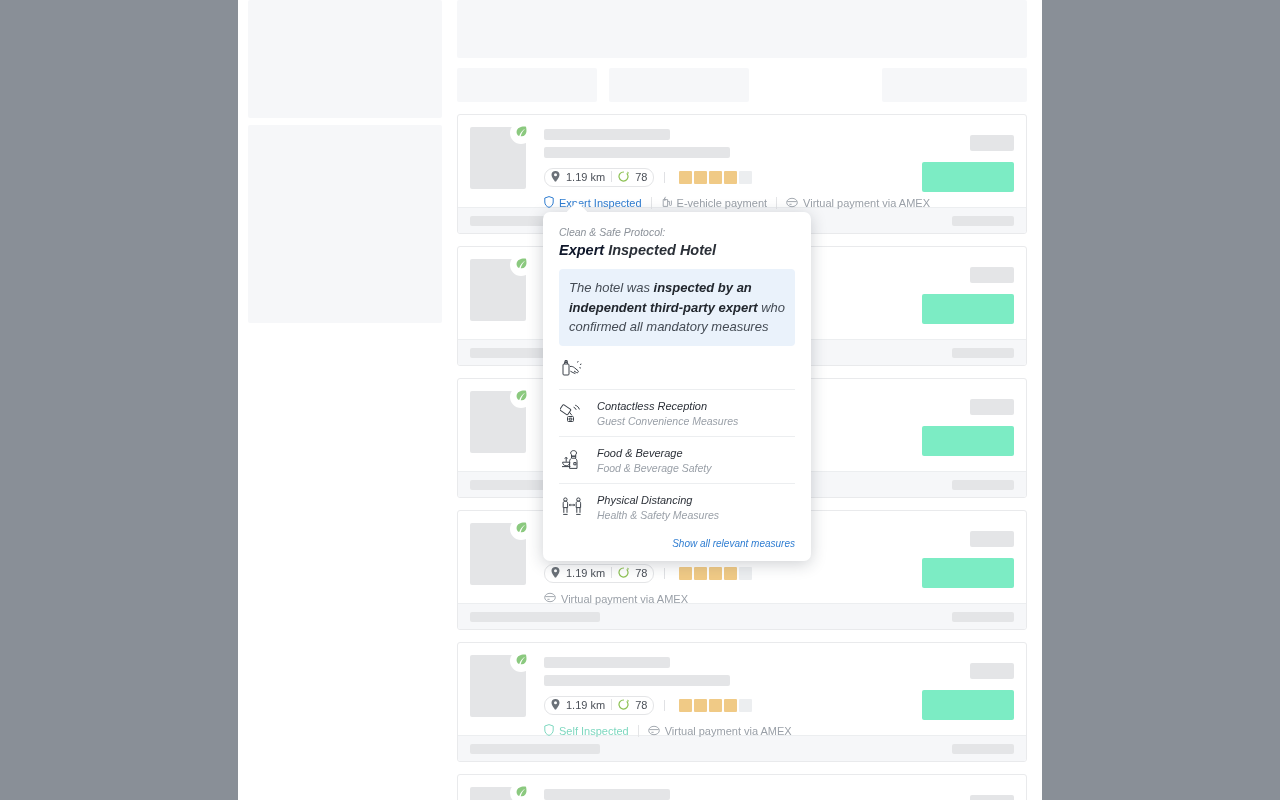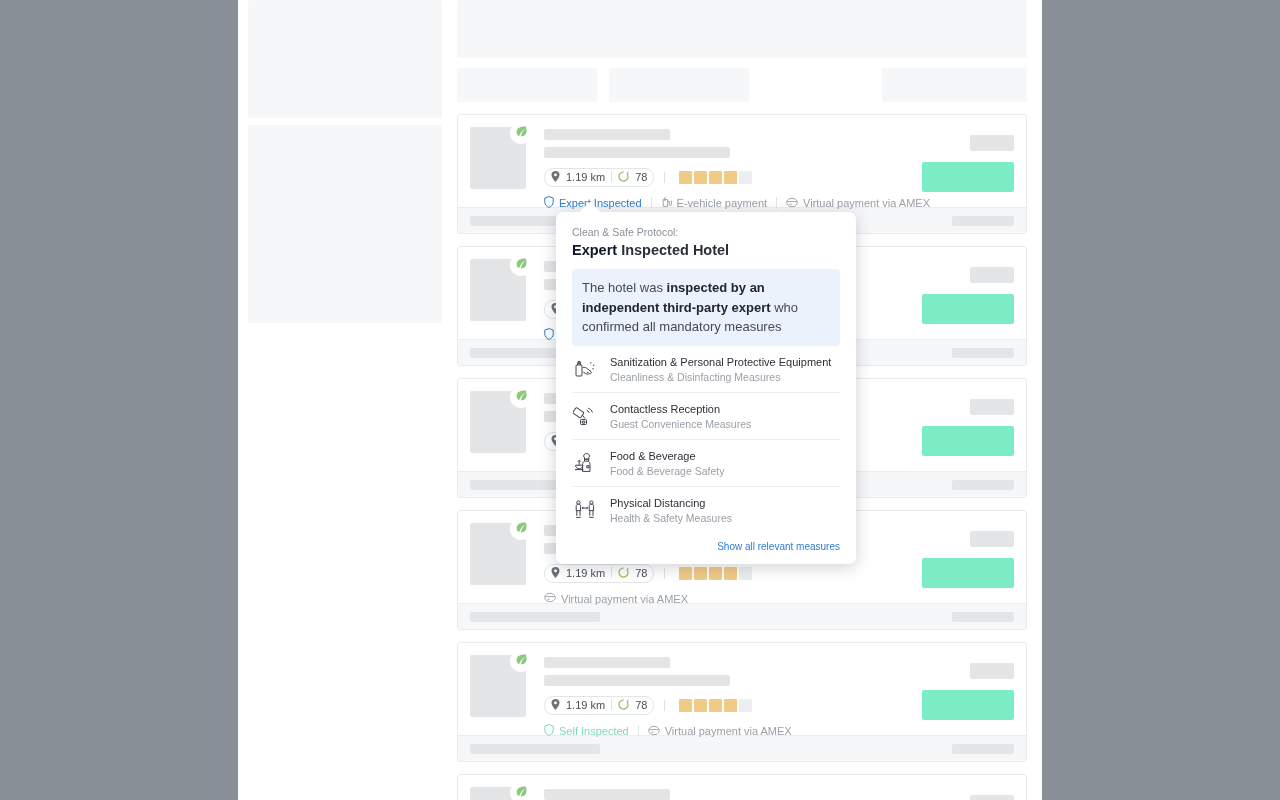--- a/index.html
+++ b/index.html
@@ -81,27 +81,28 @@
   .card-foot {
     background: #f6f7f9; border-top: 1px solid #eceef0;
     height: 26px; display: flex; align-items: center;
     padding: 0 12px; justify-content: space-between;
   }
   .foot-a { width: 130px; height: 10px; background: #e4e5e7; border-radius: 2px; }
   .foot-b { width: 62px; height: 10px; background: #e4e5e7; border-radius: 2px; }
 
   
   .popup {
-    position: absolute; left: 556px; top: 212px;
-    width: 300px;
+    position: absolute; left: 543px; top: 212px;
+    width: 268px;
     background: #ffffff;
     border-radius: 7px;
     box-shadow: 0 3px 16px rgba(30,40,55,.22);
     padding: 14px 16px 10px 16px;
     z-index: 50;
+    font-style: italic;
   }
   .popup-tail {
     position: absolute; left: 26px; top: -7px;
     width: 16px; height: 16px; background: #ffffff;
     transform: rotate(45deg); border-radius: 2px;
   }
   .pp-eyebrow { font-size: 10.5px; color: #8b9199; position: relative; }
   .pp-title { font-size: 14.5px; font-weight: bold; color: #2b3038; margin-top: 4px; position: relative; }
   .pp-title .accent { color: #0f172a; }
   .pp-note {
@@ -467,24 +468,20 @@
     <div id="measure-list">
         <div class="measure">
     <div class="m-icon">
             <svg width="24" height="24" viewBox="0 0 24 24" fill="none" stroke="#3c424a" stroke-width="1" stroke-linejoin="round">
               <rect x="3" y="8" width="6" height="11" rx="1"></rect>
               <path d="M4.6 8V6.2h2.8V8M5 4.6h2.2v1.6H5z"></path>
               <path d="M10 10.5c1.6-.4 3.2.2 4.4 1.2l3.6 3a1.2 1.2 0 01-1.4 1.9l-2.6-1.6"></path>
               <path d="M10.4 15.2c1.6.9 3.4 1.9 5 2.4M17.5 6.5l.7-1.4M20 8.6l1.4-.6M19.4 11.6l1.5.5"></path>
             </svg>
           </div>
-    <div>
-      <div class="m-title">Sanitization &amp; Personal Protective Equipment</div>
-      <div class="m-sub">Cleanliness &amp; Disinfacting Measures</div>
-    </div>
         </div>
         <div class="measure">
     <div class="m-icon">
             <svg width="24" height="24" viewBox="0 0 24 24" fill="none" stroke="#3c424a" stroke-width="1" stroke-linejoin="round">
               <rect x="3.2" y="3.4" width="9.5" height="6.5" rx="1" transform="rotate(34 3.2 3.4)"></rect>
               <path d="M9.5 11.2l2.4 3.2"></path>
               <rect x="7.5" y="15.5" width="6" height="5" rx="1"></rect>
               <path d="M9.2 17.2h2.6v1.9H9.2z"></path>
               <path d="M13.6 6.2c1.3.4 2.2 1.4 2.6 2.6M15.2 4.2c2.1.6 3.6 2.2 4.2 4.2"></path>
             </svg>

